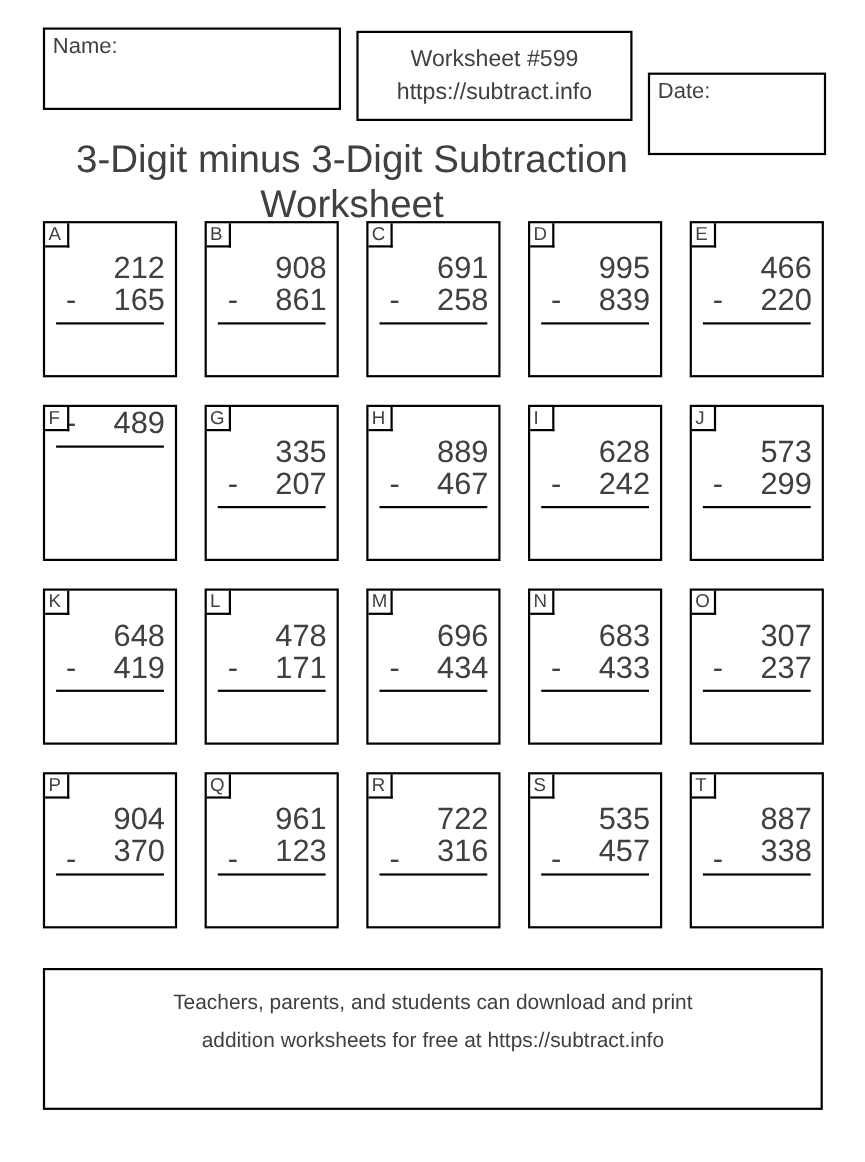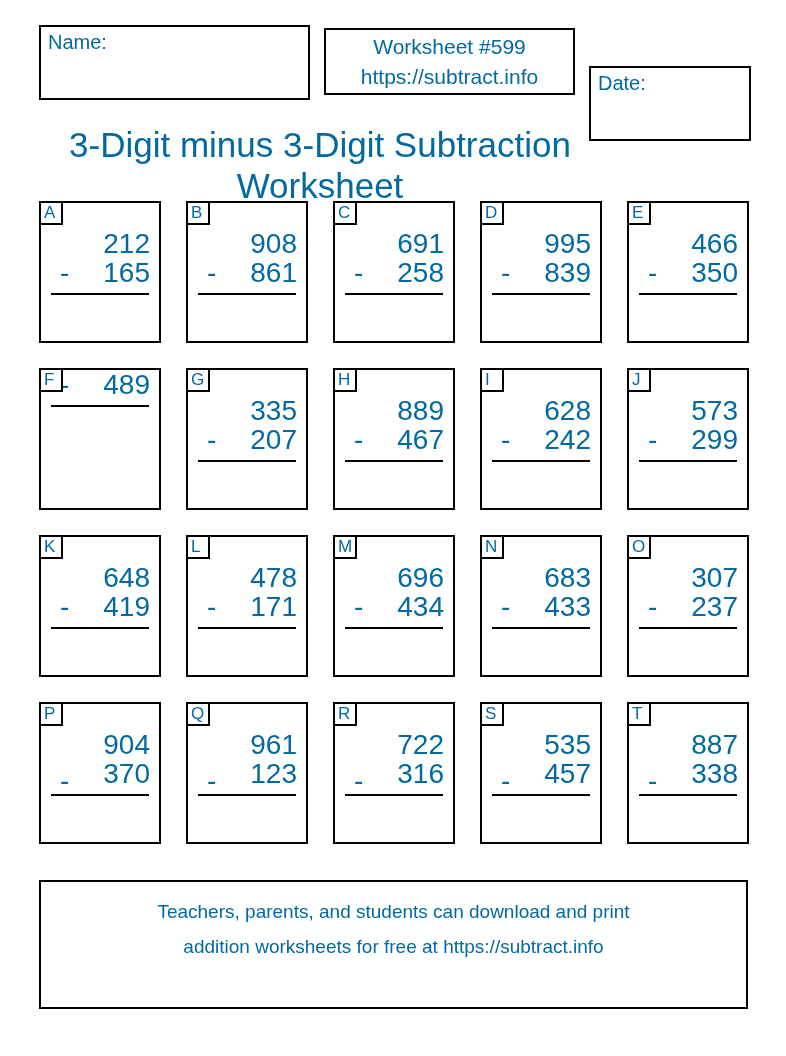--- a/index.html
+++ b/index.html
@@ -2,32 +2,32 @@
 <html><head>
 <meta charset="utf-8">
 <style>
   html, body { margin: 0; padding: 0; background: #ffffff; }
   .page {
     position: relative;
     width: 786px;
     height: 1056px;
     background: #ffffff;
     font-family: "Liberation Sans", sans-serif;
-    color: #0369a1;
+    color: #404040;
     overflow: hidden;
   }
   .box { border: 2.5px solid #000000; box-sizing: border-box; background: #ffffff; }
 
   
   .name-box {
     position: absolute; left: 39px; top: 25px; width: 271px; height: 75px;
     font-size: 20px; padding: 4px 7px;
   }
   .info-box {
-    position: absolute; left: 324px; top: 28px; width: 251px; height: 67px;
+    position: absolute; left: 324px; top: 28px; width: 251px; height: 82px;
     display: flex; flex-direction: column; align-items: center; justify-content: center;
     font-size: 21px; line-height: 30px; text-align: center;
   }
   .date-box {
     position: absolute; left: 589px; top: 25px; width: 162px; height: 75px;
     font-size: 20px; padding: 4px 7px; margin-top: 41px;
   }
 
   
   .title {
@@ -153,21 +153,21 @@
     <div class="answer-space"></div>
   </div>
 
   <div class="problem">
     <div class="letterbox">
       <span>E</span>
     </div>
     <div class="num num-top">466</div>
     <div class="num op-row">
       <span class="minus">-</span>
-      <span>350</span>
+      <span>220</span>
     </div>
     <div class="rule"></div>
     <div class="answer-space"></div>
   </div>
 
   <div class="problem">
     <div class="letterbox">
       <span>F</span>
     </div>
     <div class="num op-row">

